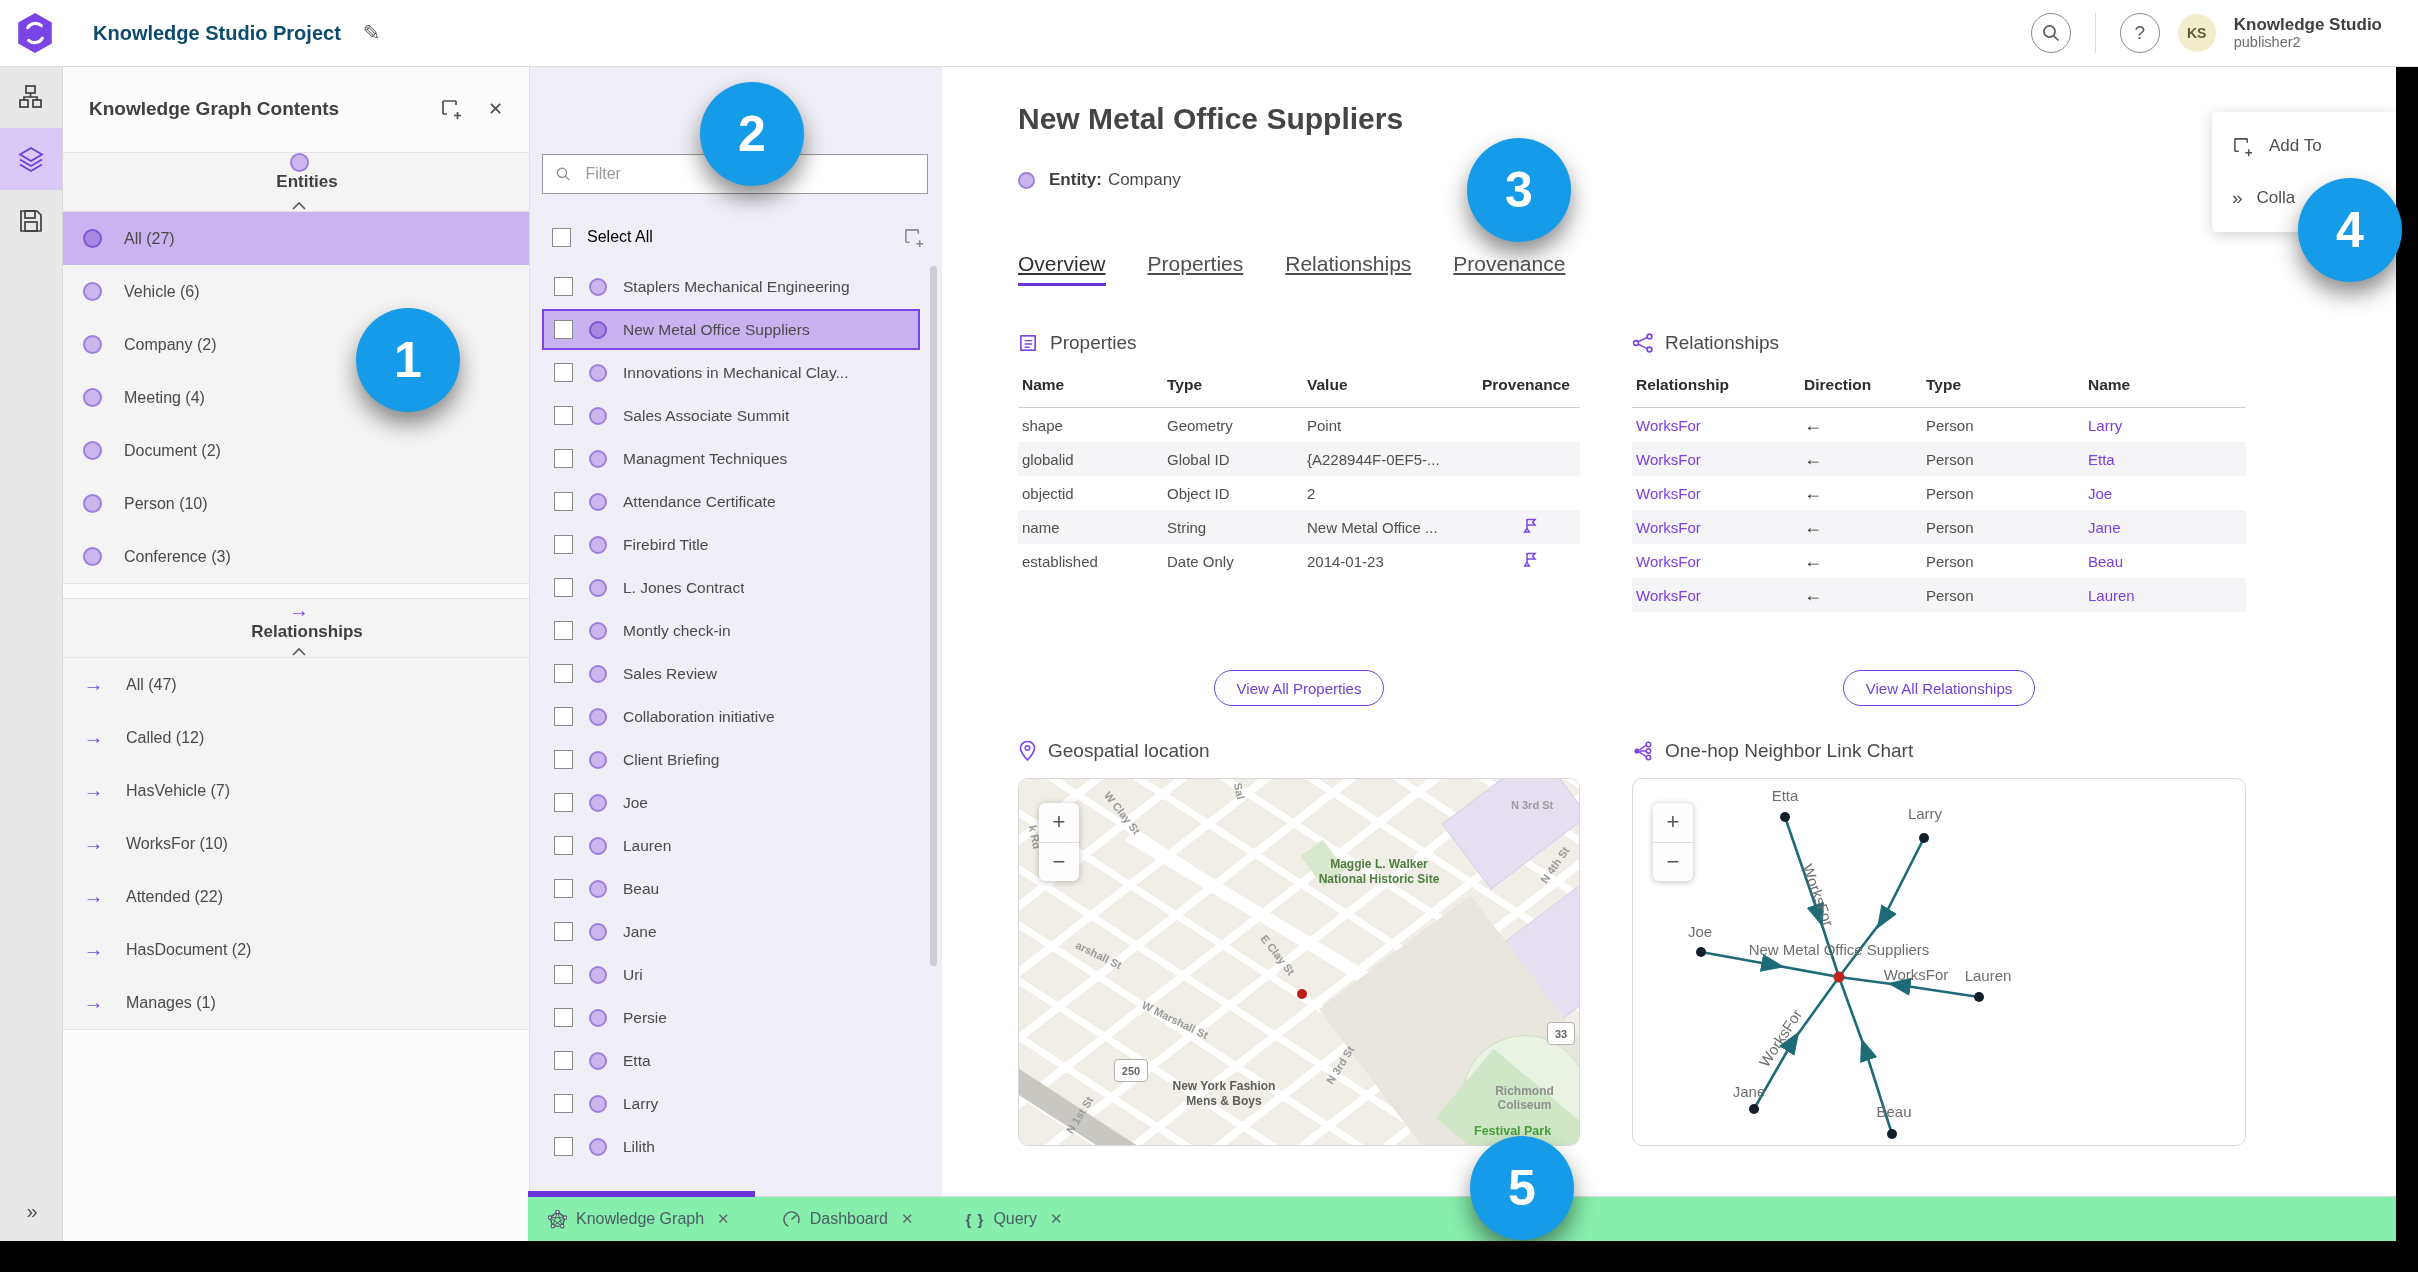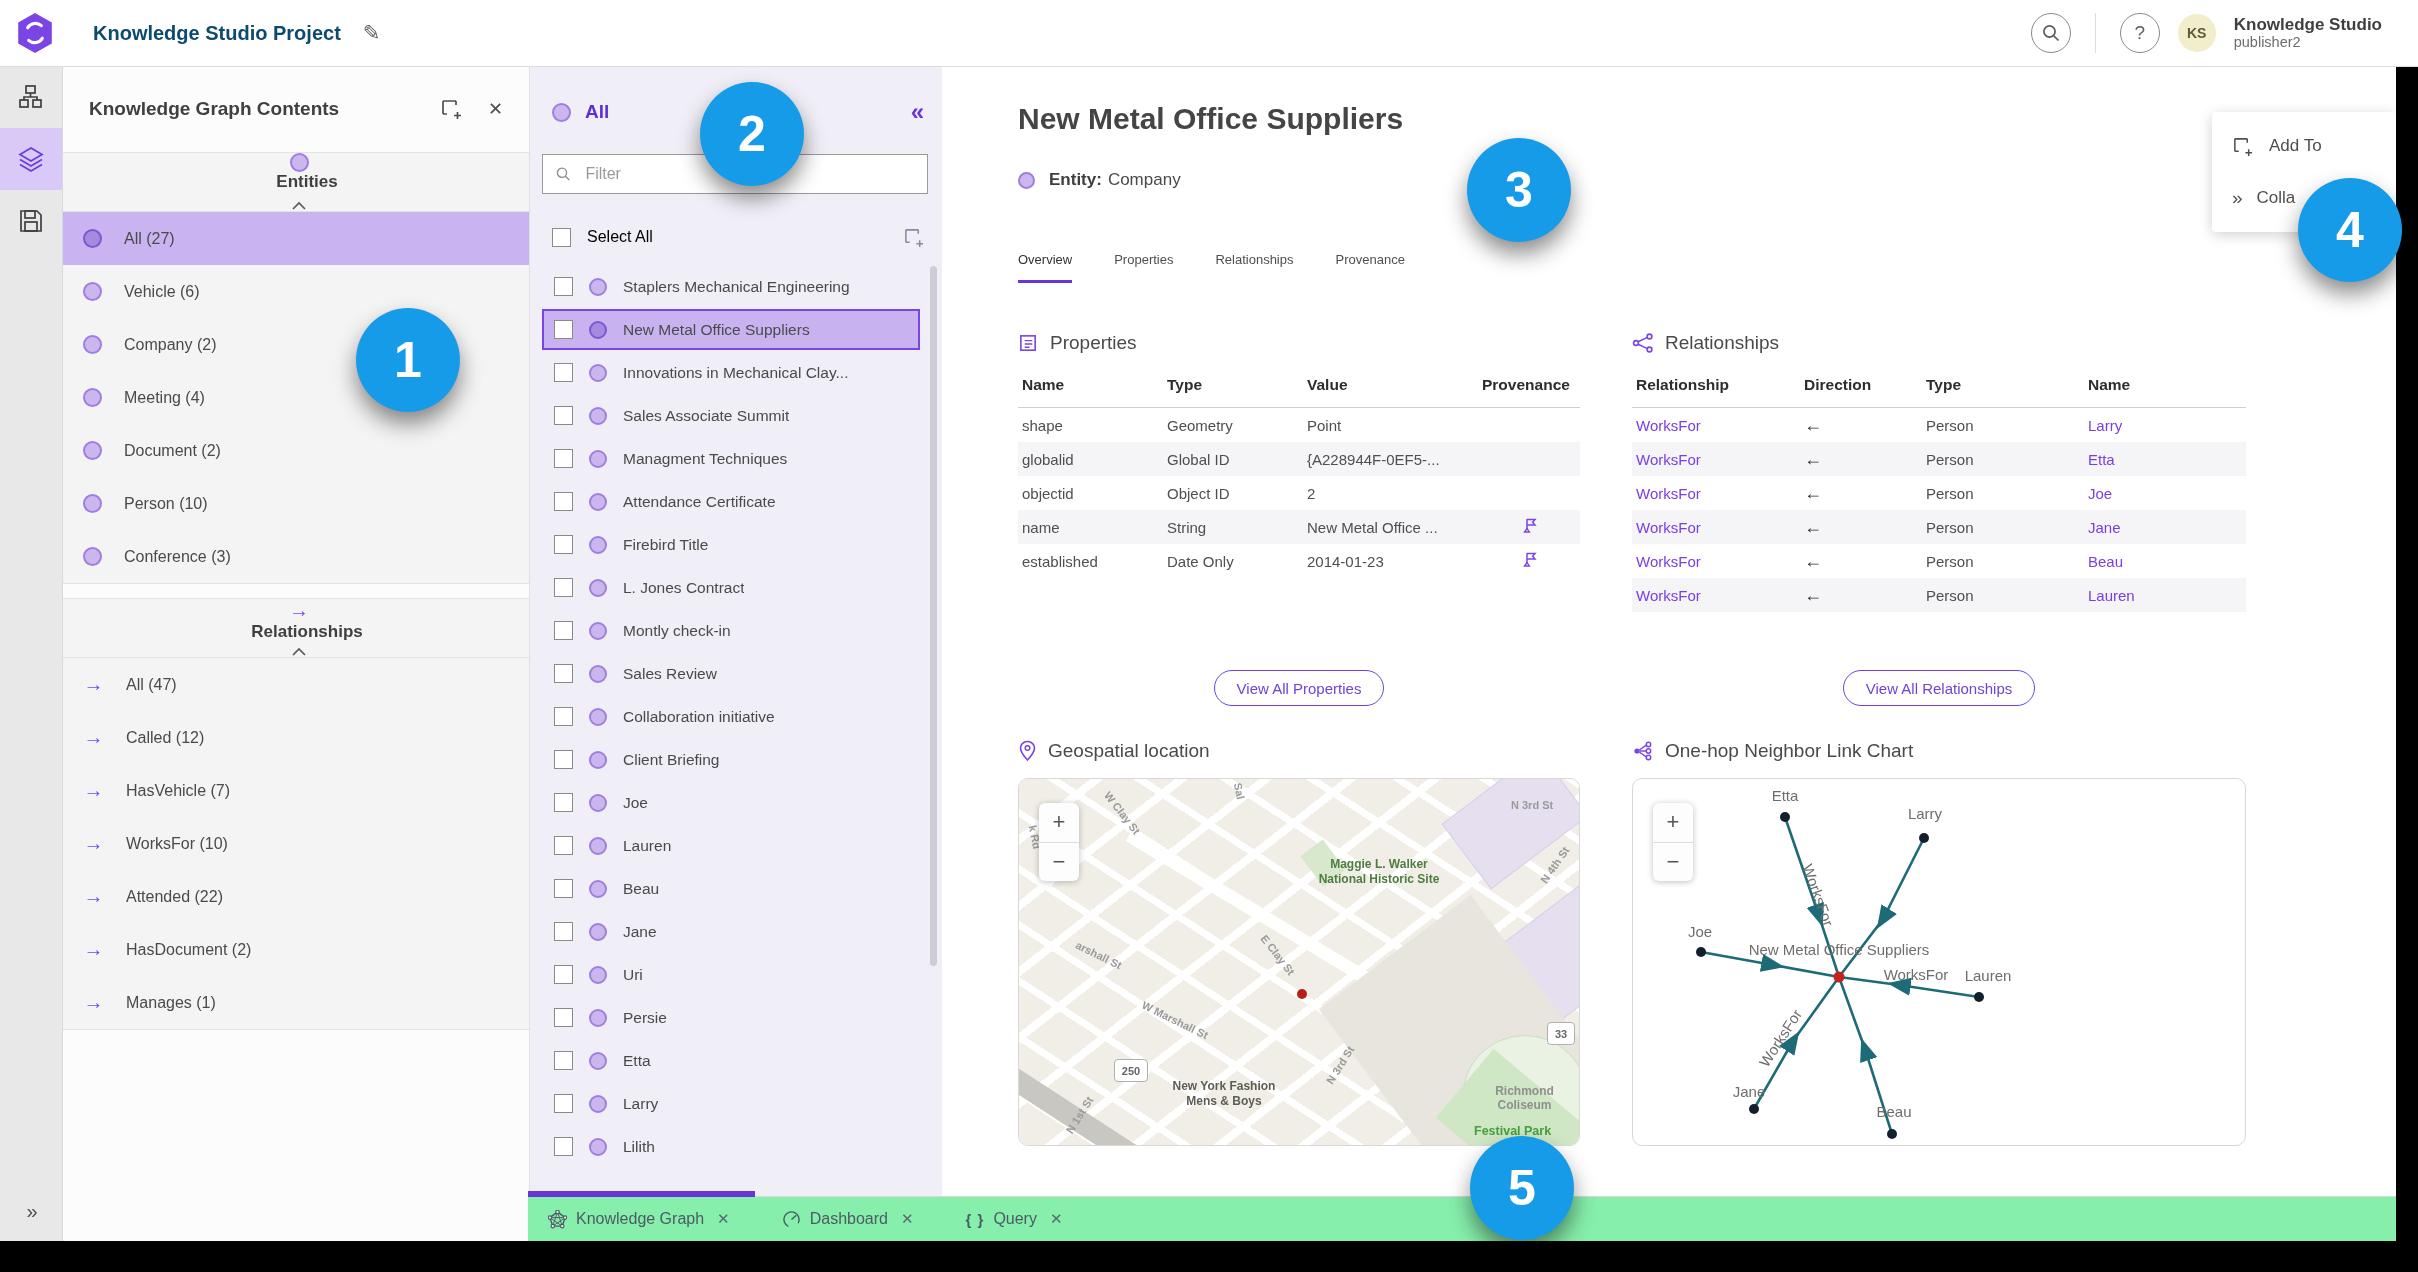--- a/index.html
+++ b/index.html
@@ -58,21 +58,21 @@
   .li-label{font-size:15.5px;color:#4a4a4a;margin-left:16px;white-space:nowrap;overflow:hidden;text-overflow:ellipsis;}
   .vscroll{position:absolute;right:5px;top:200px;width:7px;height:700px;background:#cfccd8;border-radius:4px;}
   
   .main{flex:1;background:#fff;position:relative;}
   .detail-title{position:absolute;left:76px;top:36px;font-size:30px;font-weight:600;color:#454545;}
   .entity-row{position:absolute;left:76px;top:104px;display:flex;align-items:center;font-size:17px;color:#3e3e3e;}
   .entity-row .ent-dot{width:17px;height:17px;}
   .entity-row b{margin-left:14px;}
   .entity-row span.v{margin-left:6px;color:#4a4a4a;font-weight:400;}
   .detail-tabs{position:absolute;left:76px;top:186px;display:flex;gap:42px;}
-  .dtab{font-size:13px;color:#4f4f4f;padding-bottom:13px;border-bottom:3px solid transparent;cursor:pointer;}
+  .dtab{font-size:21px;color:#4f4f4f;padding-bottom:7px;border-bottom:3px solid transparent;cursor:pointer;text-decoration:underline;}
   .dtab.selected{color:#333;border-bottom-color:#6a35d6;}
   .col{position:absolute;top:264px;}
   .col-left{left:76px;width:562px;}
   .col-right{left:690px;width:614px;}
   .sec-heading{display:flex;align-items:center;gap:11px;font-size:19px;color:#4a4a4a;height:26px;}
   .table-wrap{margin-top:16px;height:276px;}
   .trow{display:flex;align-items:center;height:34px;font-size:15px;color:#4f4f4f;}
   .thead{height:36px;font-weight:700;color:#2d2d2d;font-size:15.5px;border-bottom:1px solid #cfcfcf;align-items:flex-start;padding-top:4px;box-sizing:border-box;}
   .tbody .trow:nth-child(even){background:#f5f4f7;}
   .pl{padding-left:4px;}
@@ -259,25 +259,20 @@
           </div>
           <div class="ent-row">
             <span class="rel-arrow">→</span>
             <span class="lbl">Manages (1)</span>
           </div>
       </div>
     </div>
   </div>
 
   <div class="listpanel">
-    <div class="lp-head">
-      <span class="ent-dot"></span>
-      <span class="lp-title">All</span>
-      <span class="collapse-ic">«</span>
-    </div>
     <div class="filterbox">
       <svg width="18" height="18" viewBox="0 0 20 20">
         <circle cx="8.5" cy="8.5" r="5.6" fill="none" stroke="#8a8a8a" stroke-width="1.6"></circle>
         <line x1="12.8" y1="12.8" x2="17.5" y2="17.5" stroke="#8a8a8a" stroke-width="1.6"></line>
       </svg>
       <input type="text" placeholder="Filter" style="">
     </div>
     <div class="selectall">
       <span class="cb"></span>
       <span class="sa-label">Select All</span>

